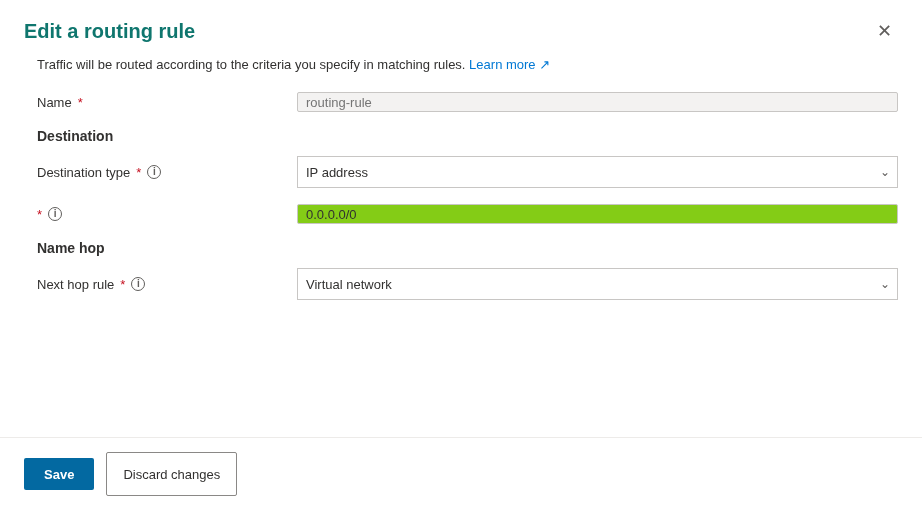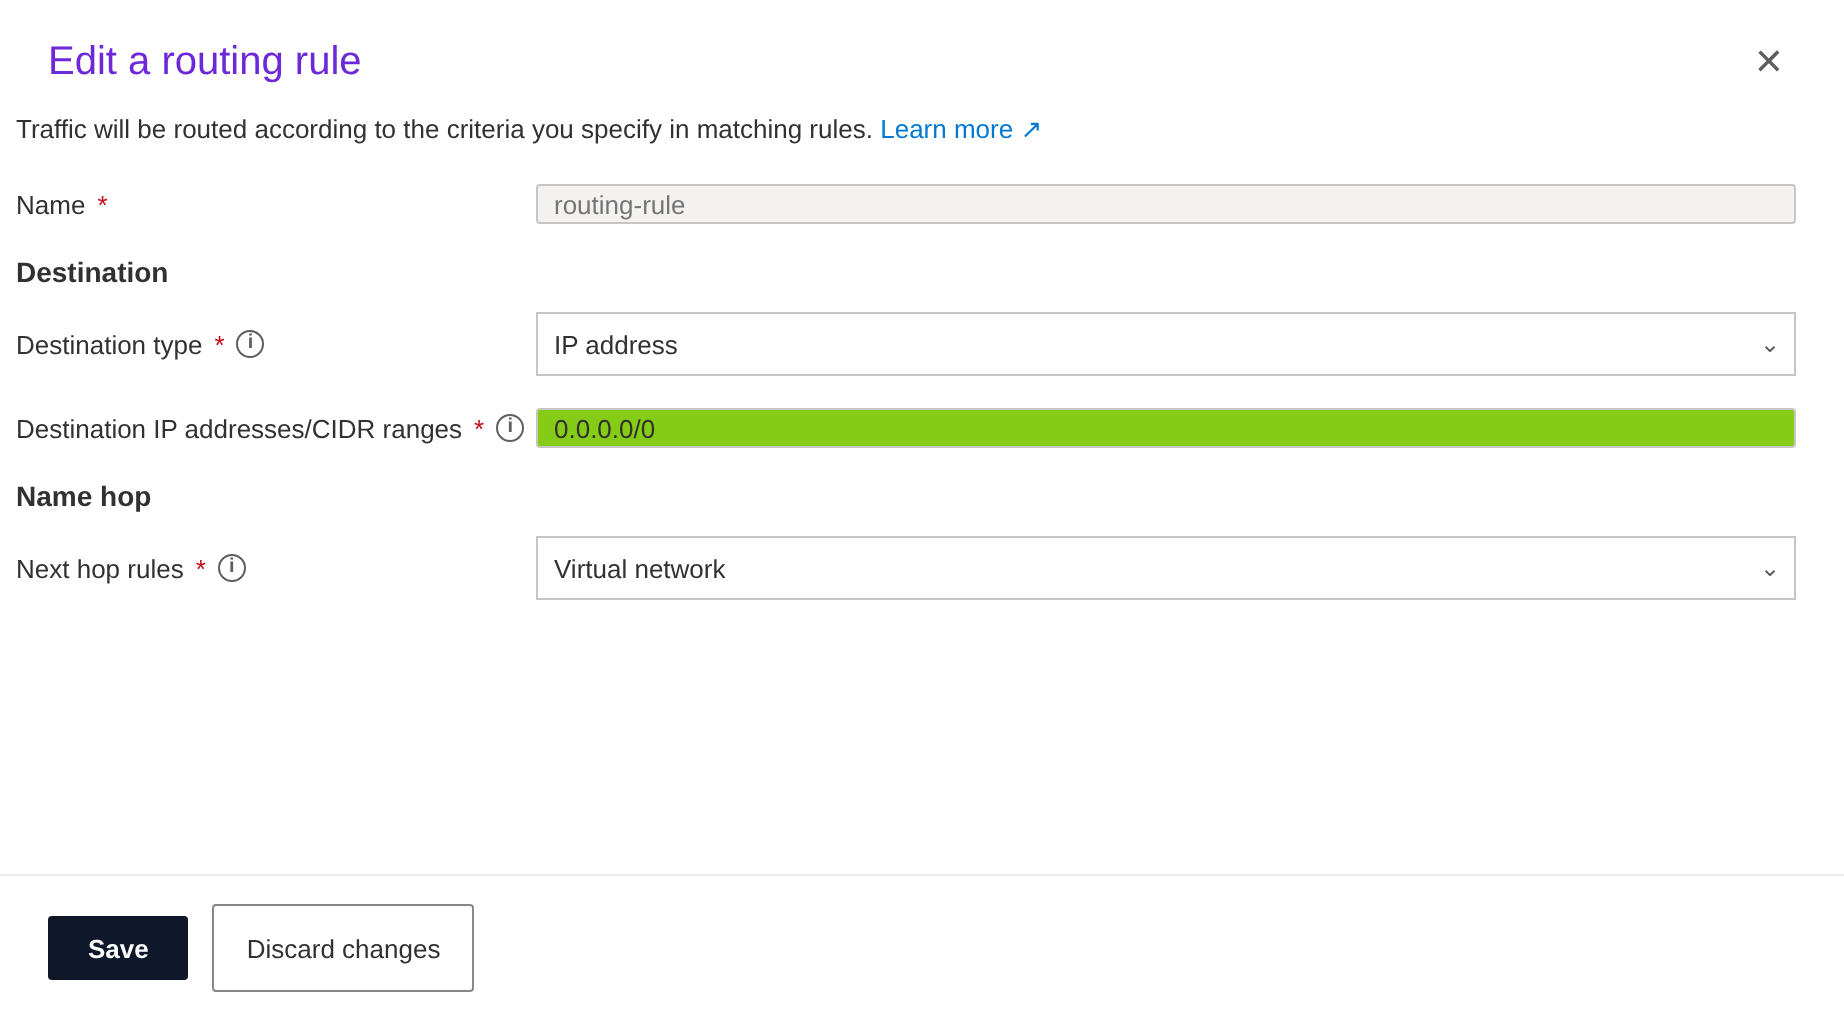--- a/index.html
+++ b/index.html
@@ -18,35 +18,35 @@
       flex-direction: column;
     }
     .dialog-header {
       display: flex;
       justify-content: space-between;
       align-items: flex-start;
       padding: 20px 24px 10px 24px;
     }
     .dialog-title {
       font-size: 20px;
-      font-weight: 400;
-      color: #6d28d9;
+      font-weight: 700;
+      color: #0f766e;
     }
     .close-btn {
       background: none;
       border: none;
       cursor: pointer;
       font-size: 18px;
       color: #605e5c;
       padding: 2px 6px;
       line-height: 1;
     }
     .dialog-body {
       flex: 1;
-      padding: 0 24px 16px 8px;
+      padding: 0 24px 16px 37px;
     }
     .info-text {
       font-size: 13px;
       color: #323130;
       margin-bottom: 20px;
       margin-top: 4px;
     }
     .info-text a {
       color: #0078d4;
       text-decoration: none;
@@ -135,21 +135,21 @@
       margin-top: 8px;
     }
     .dialog-footer {
       border-top: 1px solid #edebe9;
       padding: 14px 24px;
       display: flex;
       align-items: center;
       gap: 12px;
     }
     .btn-primary {
-      background: #0f172a;
+      background: #0369a1;
       color: #fff;
       border: none;
       padding: 6px 20px;
       font-size: 13px;
       font-weight: 600;
       border-radius: 2px;
       cursor: pointer;
       height: 32px;
     }
     .btn-secondary {
@@ -204,34 +204,33 @@
           <select class="select-input">
             <option>IP address</option>
           </select>
           <span class="chevron-icon">⌄</span>
         </div>
       </div>
     </div>
 
     <div class="form-row">
       <div class="form-label">
-        <span>Destination IP addresses/CIDR ranges</span>
         <span class="required-star">*</span>
         <span class="info-icon">i</span>
       </div>
       <div class="form-field">
         <input type="text" class="text-input active-field" value="0.0.0.0/0" style="">
       </div>
     </div>
 
     <div class="section-heading">Name hop</div>
 
     <div class="form-row">
       <div class="form-label">
-        <span>Next hop rules</span>
+        <span>Next hop rule</span>
         <span class="required-star">*</span>
         <span class="info-icon">i</span>
       </div>
       <div class="form-field">
         <div class="select-wrapper">
           <select class="select-input">
             <option>Virtual network</option>
           </select>
           <span class="chevron-icon">⌄</span>
         </div>

